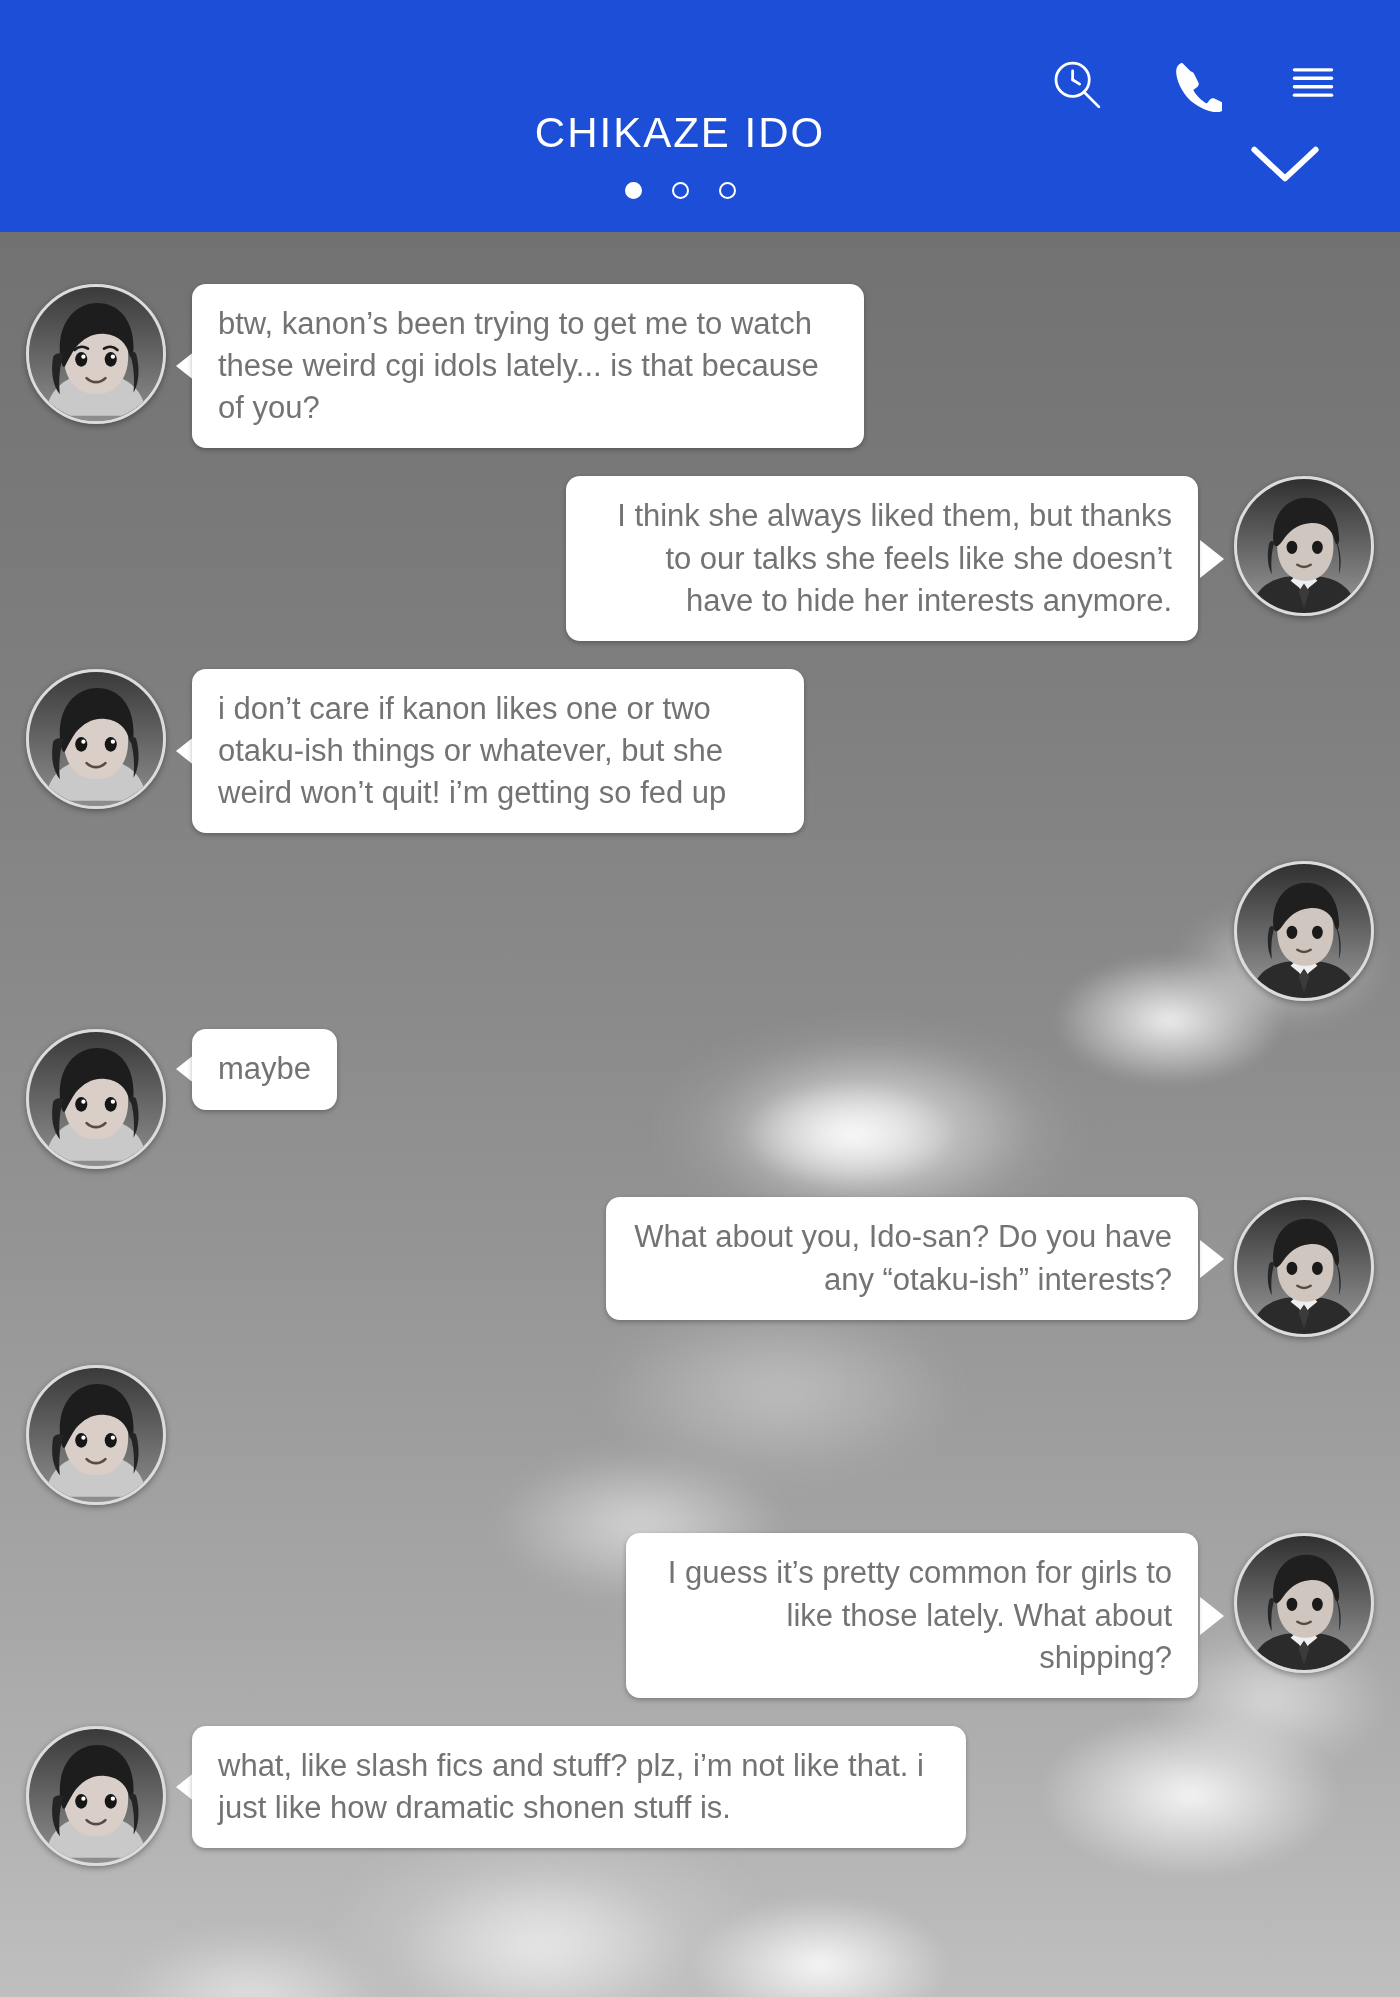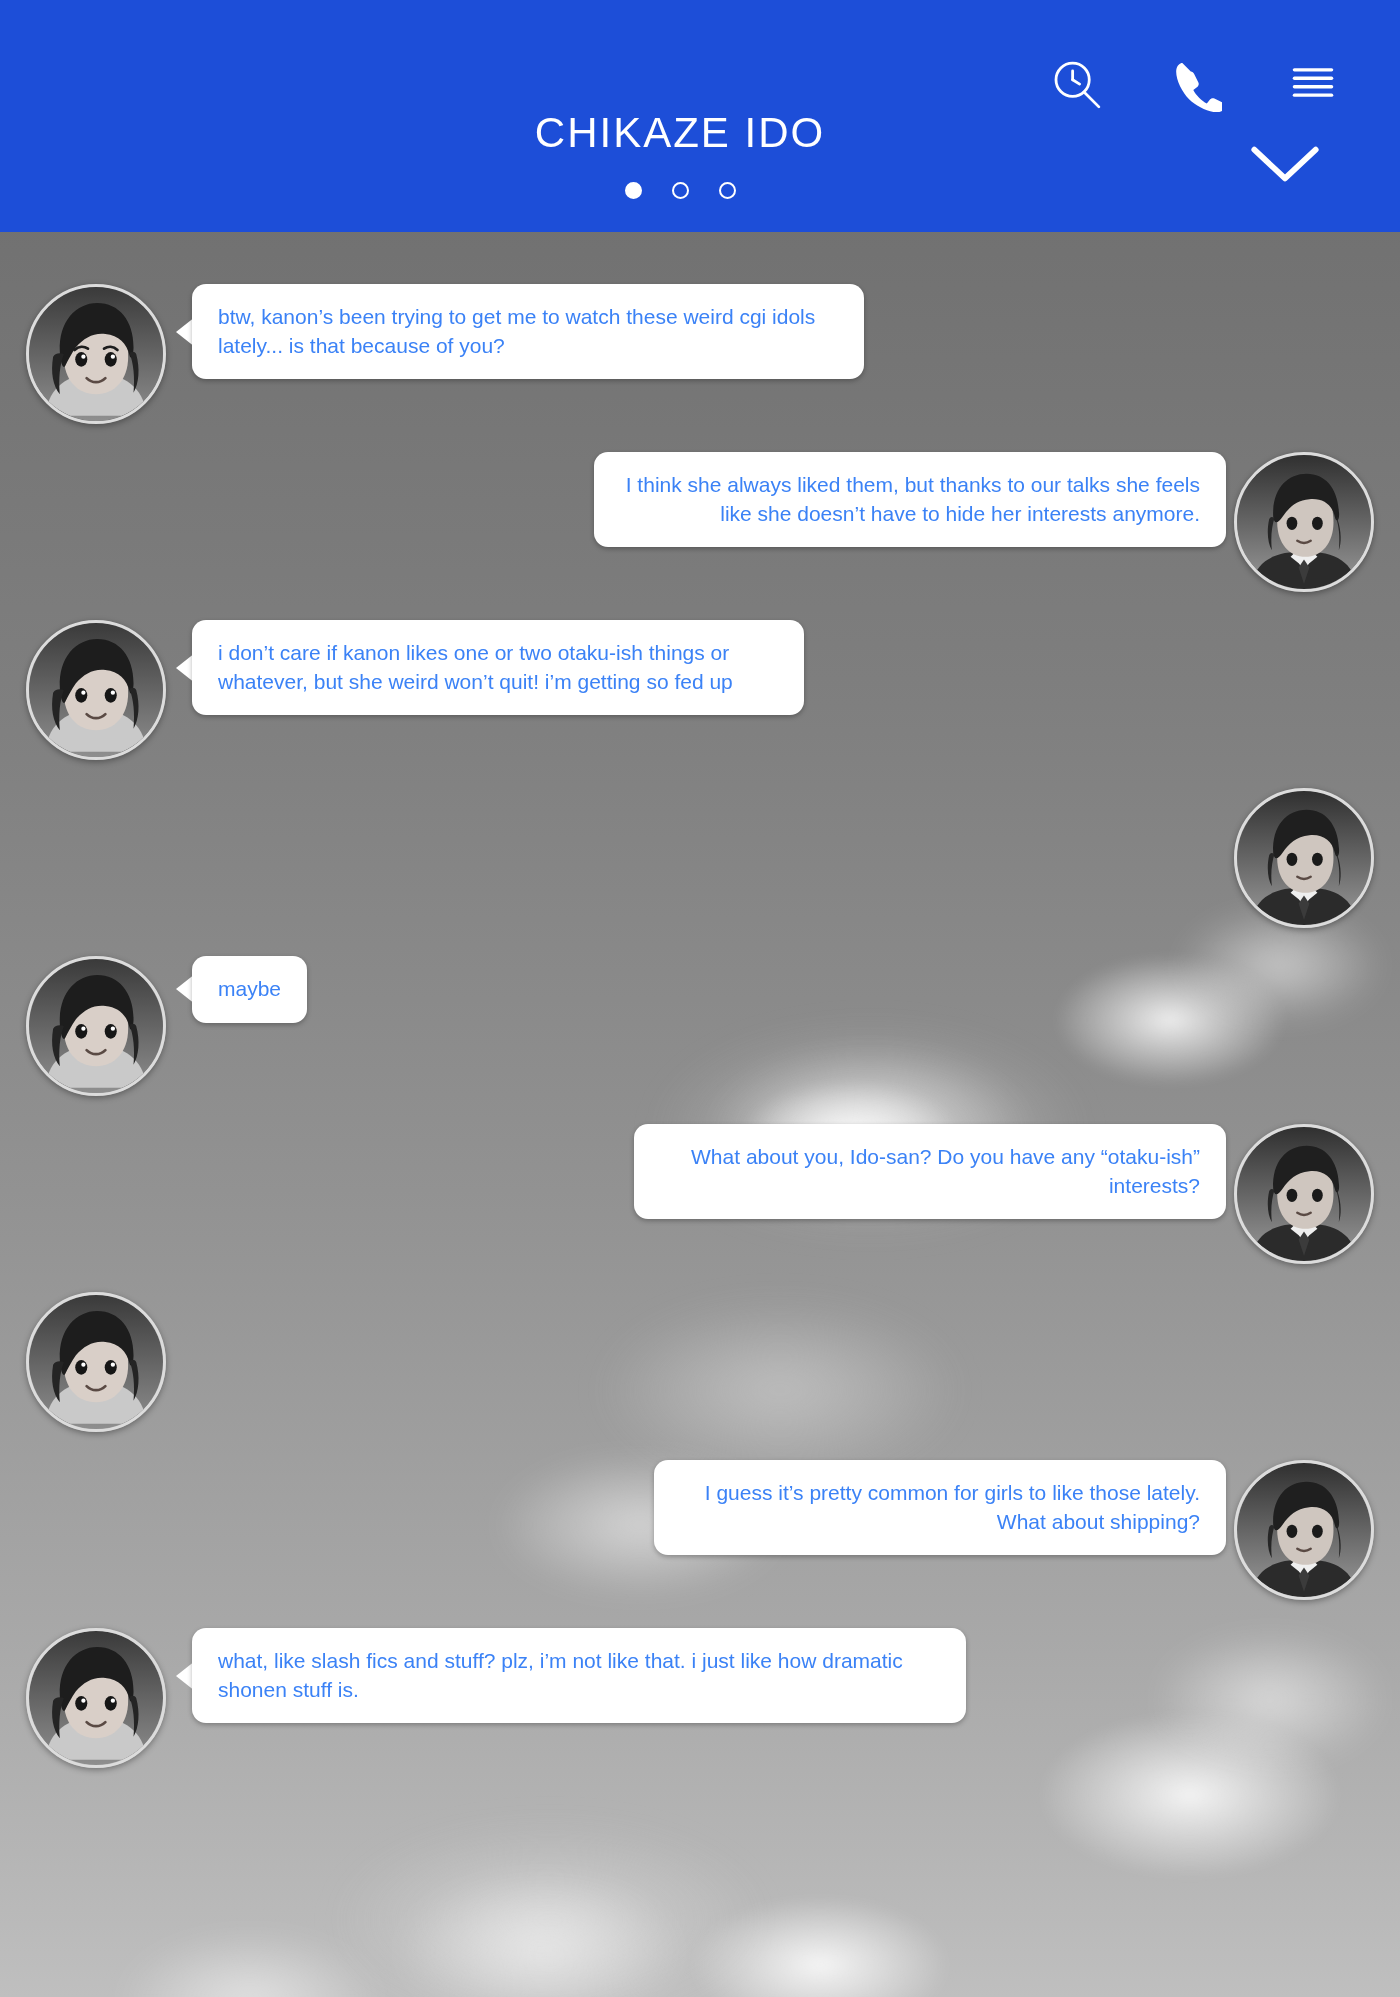--- a/index.html
+++ b/index.html
@@ -150,28 +150,28 @@
   .bubble-wrap {
     position: relative;
     display: flex;
     align-items: center;
     max-width: 800px;
   }
   .bubble {
     background: #ffffff;
     border-radius: 14px;
     padding: 19px 26px;
-    font-size: 21px;
+    font-size: 31px;
     line-height: 1.36;
-    color: #3b82f6;
+    color: #737373;
     box-shadow: 0 2px 5px rgba(0,0,0,0.28);
     position: relative;
   }
   .row.left .bubble { margin-left: 26px; text-align: left; }
-  .row.right .bubble { margin-right: 8px; text-align: right; }
+  .row.right .bubble { margin-right: 36px; text-align: right; }
 
   
   .tail {
     position: absolute;
     width: 0; height: 0;
     top: 50%;
     transform: translateY(-50%);
   }
   .row.left .tail {
     left: 10px;

